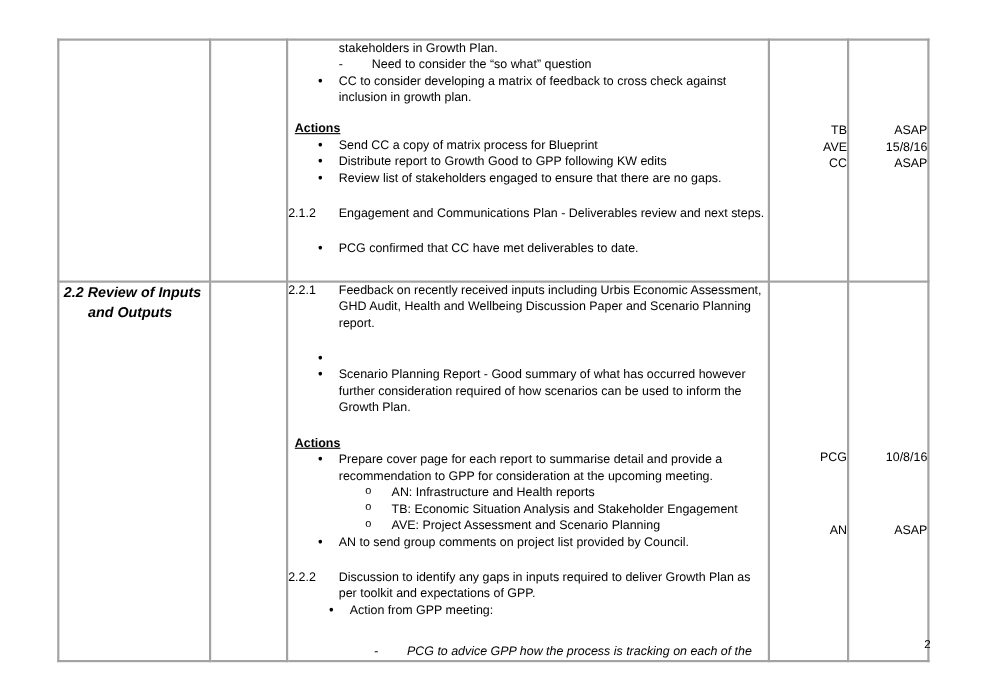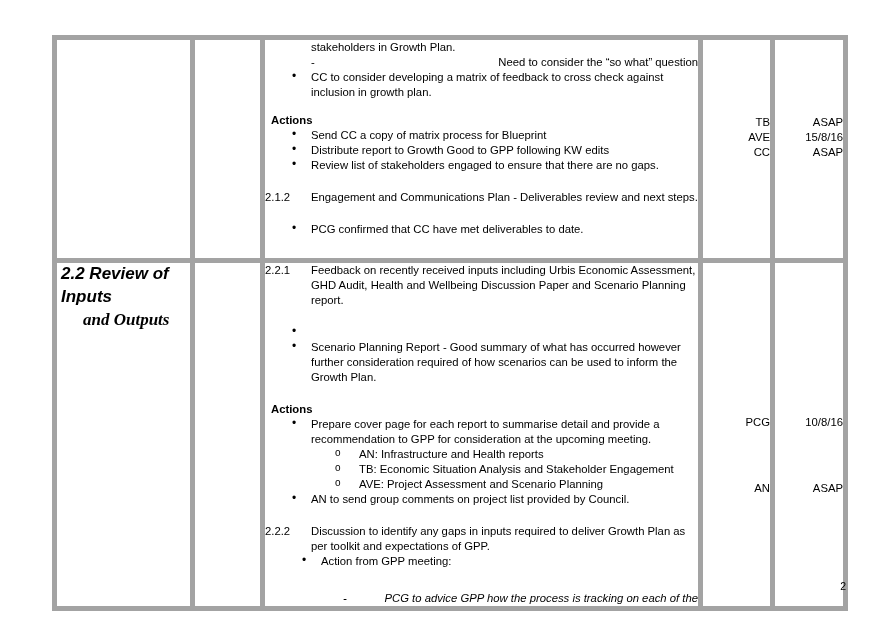--- a/index.html
+++ b/index.html
@@ -26,21 +26,21 @@
     position: absolute;
     left: 52px;
     top: 35px;
     width: 791px;
     border-collapse: collapse;
     table-layout: fixed;
     font-size: 11.3px;
     line-height: 1.33;
   }
   table.minutes td {
-    border: 5px solid #a3a3a3;
+    border: 2px solid #a3a3a3;
     vertical-align: top;
     padding: 0;
   }
 
   
   .col-a { width: 138px; }
   .col-b { width: 70px; }
   .col-c { width: 438px; }
   .col-d { width: 72px; }
   .col-e { width: 73px; }
@@ -48,29 +48,28 @@
   .cell-pad { padding: 5px 6px 4px 6px; }
   .cell-main { padding: 4px 8px 4px 6px; }
   .cell-right { padding: 4px 6px 4px 8px; text-align: right; }
 
   .row1-main { height: 218px; }
 
   
   .sec-head {
     font-weight: bold;
     font-style: italic;
-    font-size: 17px;
+    font-size: 13px;
     line-height: 1.35;
     padding-left: 4px;
     text-indent: -0px;
   }
   .sec-head .cont {
     display: block;
     padding-left: 22px;
-    font-family: Liberation Serif, serif;
   }
 
   
   .numpara {
     display: flex;
     align-items: flex-start;
     margin: 0;
   }
   .numpara .num {
     flex: 0 0 46px;
@@ -97,21 +96,20 @@
     left: 3px;
     top: -1px;
     font-size: 12px;
   }
   ul.b1 > li.empty-bullet { min-height: 15px; }
 
   ul.dash {
     list-style: none;
     margin: 0;
     padding: 0 0 0 22px;
-    text-align: right;
   }
   ul.dash > li {
     position: relative;
     padding-left: 30px;
   }
   ul.dash > li::before {
     content: "-";
     position: absolute;
     left: 0px;
     top: 0;
@@ -130,20 +128,21 @@
   ul.circ > li::before {
     content: "o";
     position: absolute;
     left: 2px;
     top: -1px;
     font-size: 10px;
   }
 
   .actions-head {
     font-weight: bold;
+    text-decoration: underline;
     padding-left: 6px;
     margin: 0;
   }
   .spacer-md { height: 13px; }
   .spacer-lg { height: 17px; }
 
   .rt-line { display: block; white-space: nowrap; }
 
   .pad-top-tb { padding-top: 75px; }
   .pad-top-asap { padding-top: 75px; }

